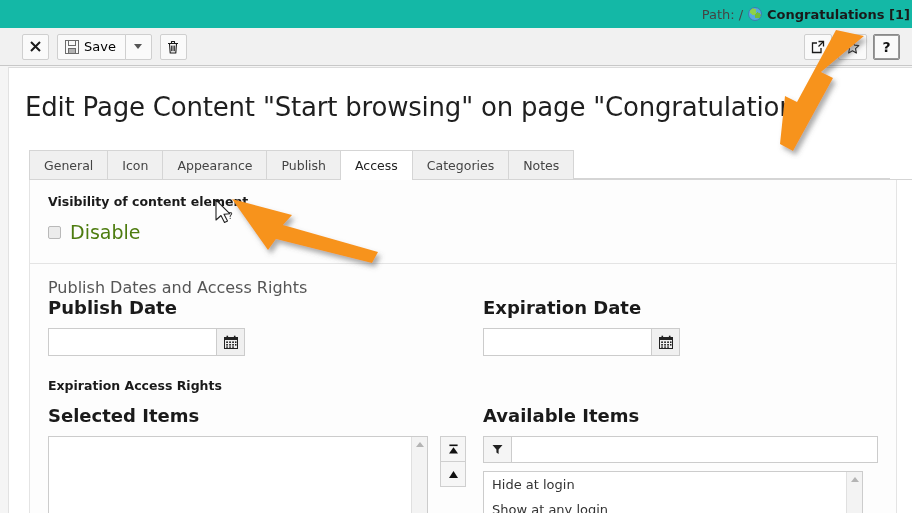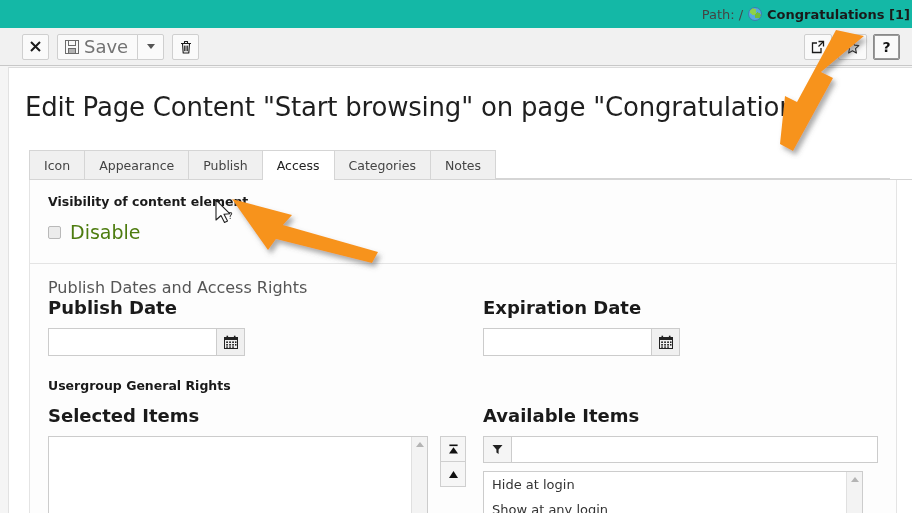--- a/index.html
+++ b/index.html
@@ -73,21 +73,21 @@
     color: #555;
     font-size: 12px;
     cursor: pointer;
   }
   .btn svg { display: block; }
   .btn-group { display: flex; }
   .btn-group .btn { border-radius: 0; margin-left: -1px; }
   .btn-group .btn:first-child { border-radius: 2px 0 0 2px; margin-left: 0; }
   .btn-group .btn:last-child { border-radius: 0 2px 2px 0; }
   .btn-save { padding: 0 9px 0 7px; gap: 5px; color: #555; }
-  .btn-save .save-label { font-size: 18px; color: #737373; }
+  .btn-save .save-label { font-size: 13px; color: #000000; }
   .caret {
     width: 0; height: 0;
     border-left: 4px solid transparent;
     border-right: 4px solid transparent;
     border-top: 5px solid #555;
   }
   .btn-help {
     font-weight: bold;
     font-size: 14px;
     color: #111;
@@ -366,20 +366,21 @@
     </div>
     <div class="btn btn-help">?</div>
   </div>
 </div>
 
 <div class="content">
 
   <div class="page-title">Edit Page Content "Start browsing" on page "Congratulations"</div>
 
   <div class="tabs">
+    <div class="tab">General</div>
     <div class="tab">Icon</div>
     <div class="tab">Appearance</div>
     <div class="tab">Publish</div>
     <div class="tab active">Access</div>
     <div class="tab">Categories</div>
     <div class="tab">Notes</div>
     <div class="tabs-filler"></div>
   </div>
 
   <div class="panel">
@@ -447,21 +448,21 @@
                   <rect x="5.2" y="11.4" width="1.7" height="1.4"></rect>
                   <rect x="8.2" y="11.4" width="1.7" height="1.4"></rect>
                 </g>
               </svg>
             </div>
           </div>
         </div>
       </div>
 
       <div style="margin-top:22px;">
-        <div class="field-legend" style="margin-bottom:12px;">Usergroup General Rights</div>
+        <div class="field-legend" style="margin-bottom:12px;">Expiration Access Rights</div>
 
         <div class="cols">
           <div class="col-left">
             <div class="label">Selected Items</div>
             <div class="selectarea">
               <div class="select-box">
                 <div class="select-scrollbar">
                   <div class="up-arrow"></div>
                 </div>
               </div>

